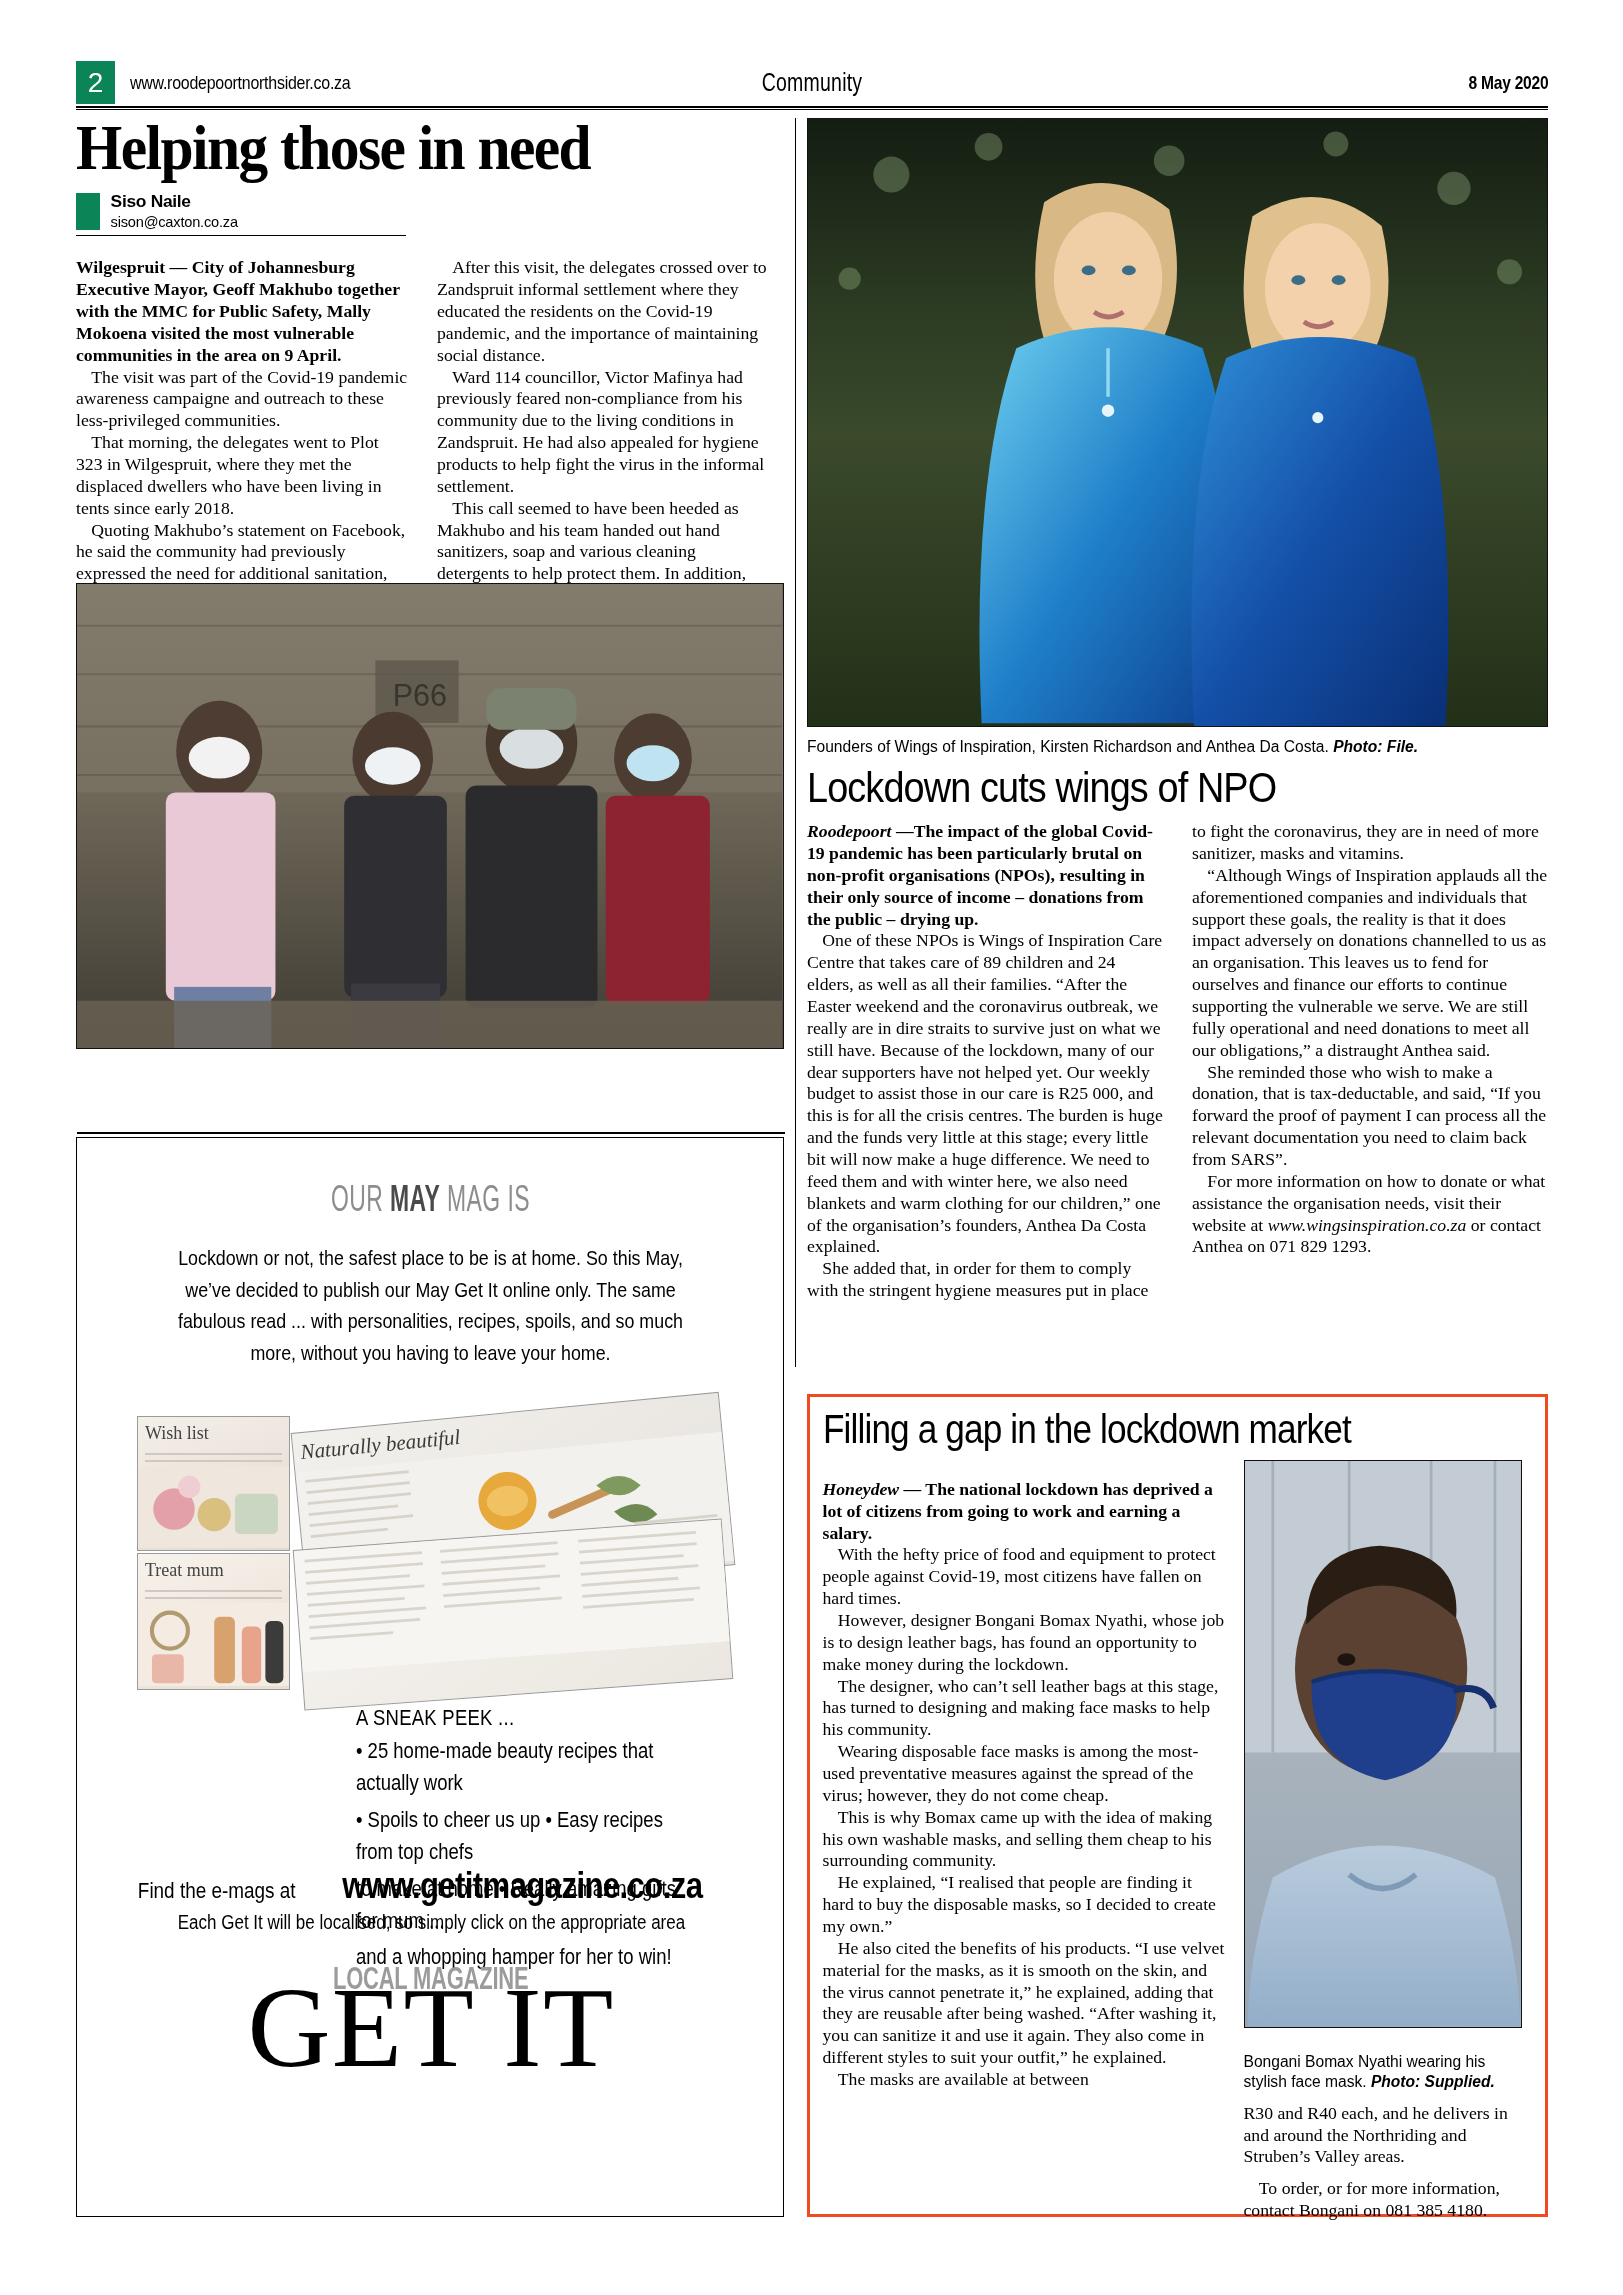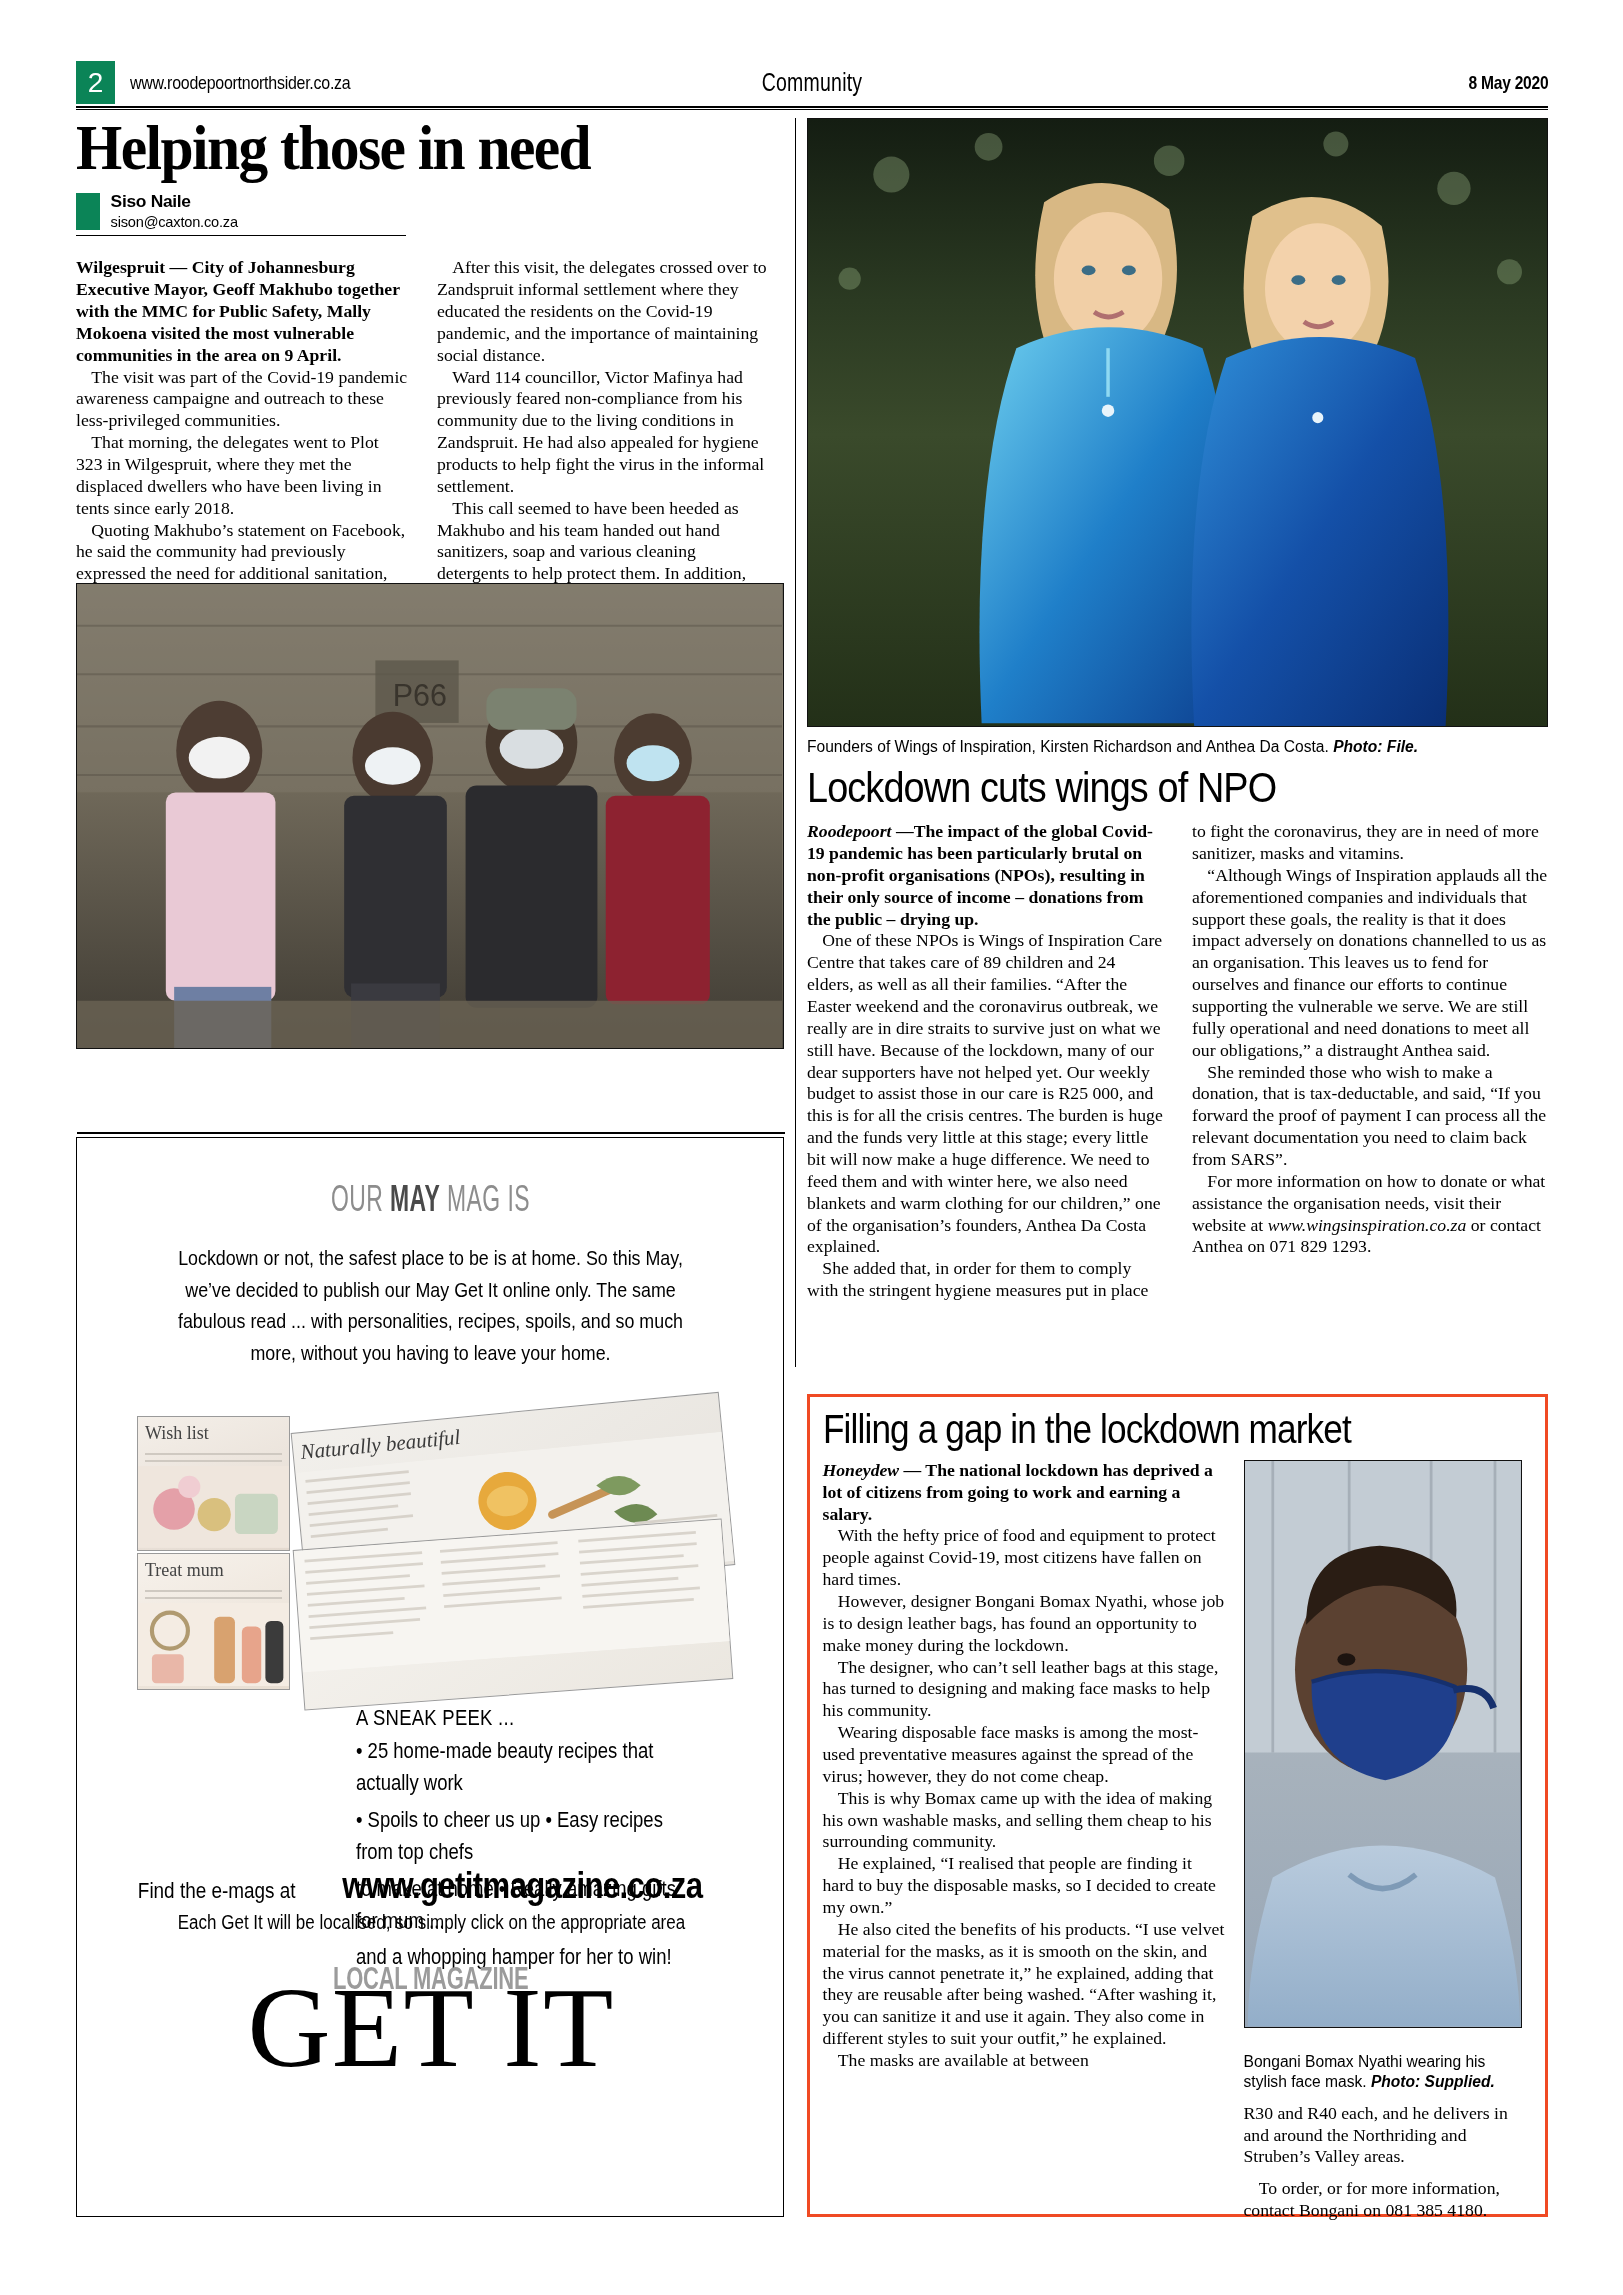--- a/index.html
+++ b/index.html
@@ -181,21 +181,21 @@
 
   
   .boxed {
     position: absolute; left: 807px; top: 1394px; width: 741px; height: 823px;
     border: 3.5px solid #f04a23; padding: 8.3px 12.5px 8.3px 12.5px; background:#fff;
   }
   .boxed .h2 { margin-top: 2.8px; font-size: 40px; }
   .boxed-grid { display: flex; gap: 18px; margin-top: 9.7px; }
   .boxed-left { width: 403px; }
   .boxed-left p { font-size: 17.7px; line-height: 1.235; text-indent: 15.3px; }
-  .boxed-left p.lead { text-indent: 0; }
+  .boxed-left p.lead { text-indent: 0; margin-top: 19px; }
   .boxed-right { width: 278px; }
   .photo3 {
     width: 278px; height: 568px; border: 1.4px solid #111; overflow:hidden;
     background: linear-gradient(170deg,#cfd6dc 0%, #a9b4bd 22%, #5b5148 45%, #7d8fa6 70%, #9fb2c6 100%);
   }
   .photo3-cap { margin-top: 24px; }
   .boxed-right p { font-size: 17.7px; line-height: 1.235; text-indent: 15.3px; margin-top: 9.7px;}
   .boxed-right p.noind { text-indent: 0; margin-top: 11px;}
 
   

